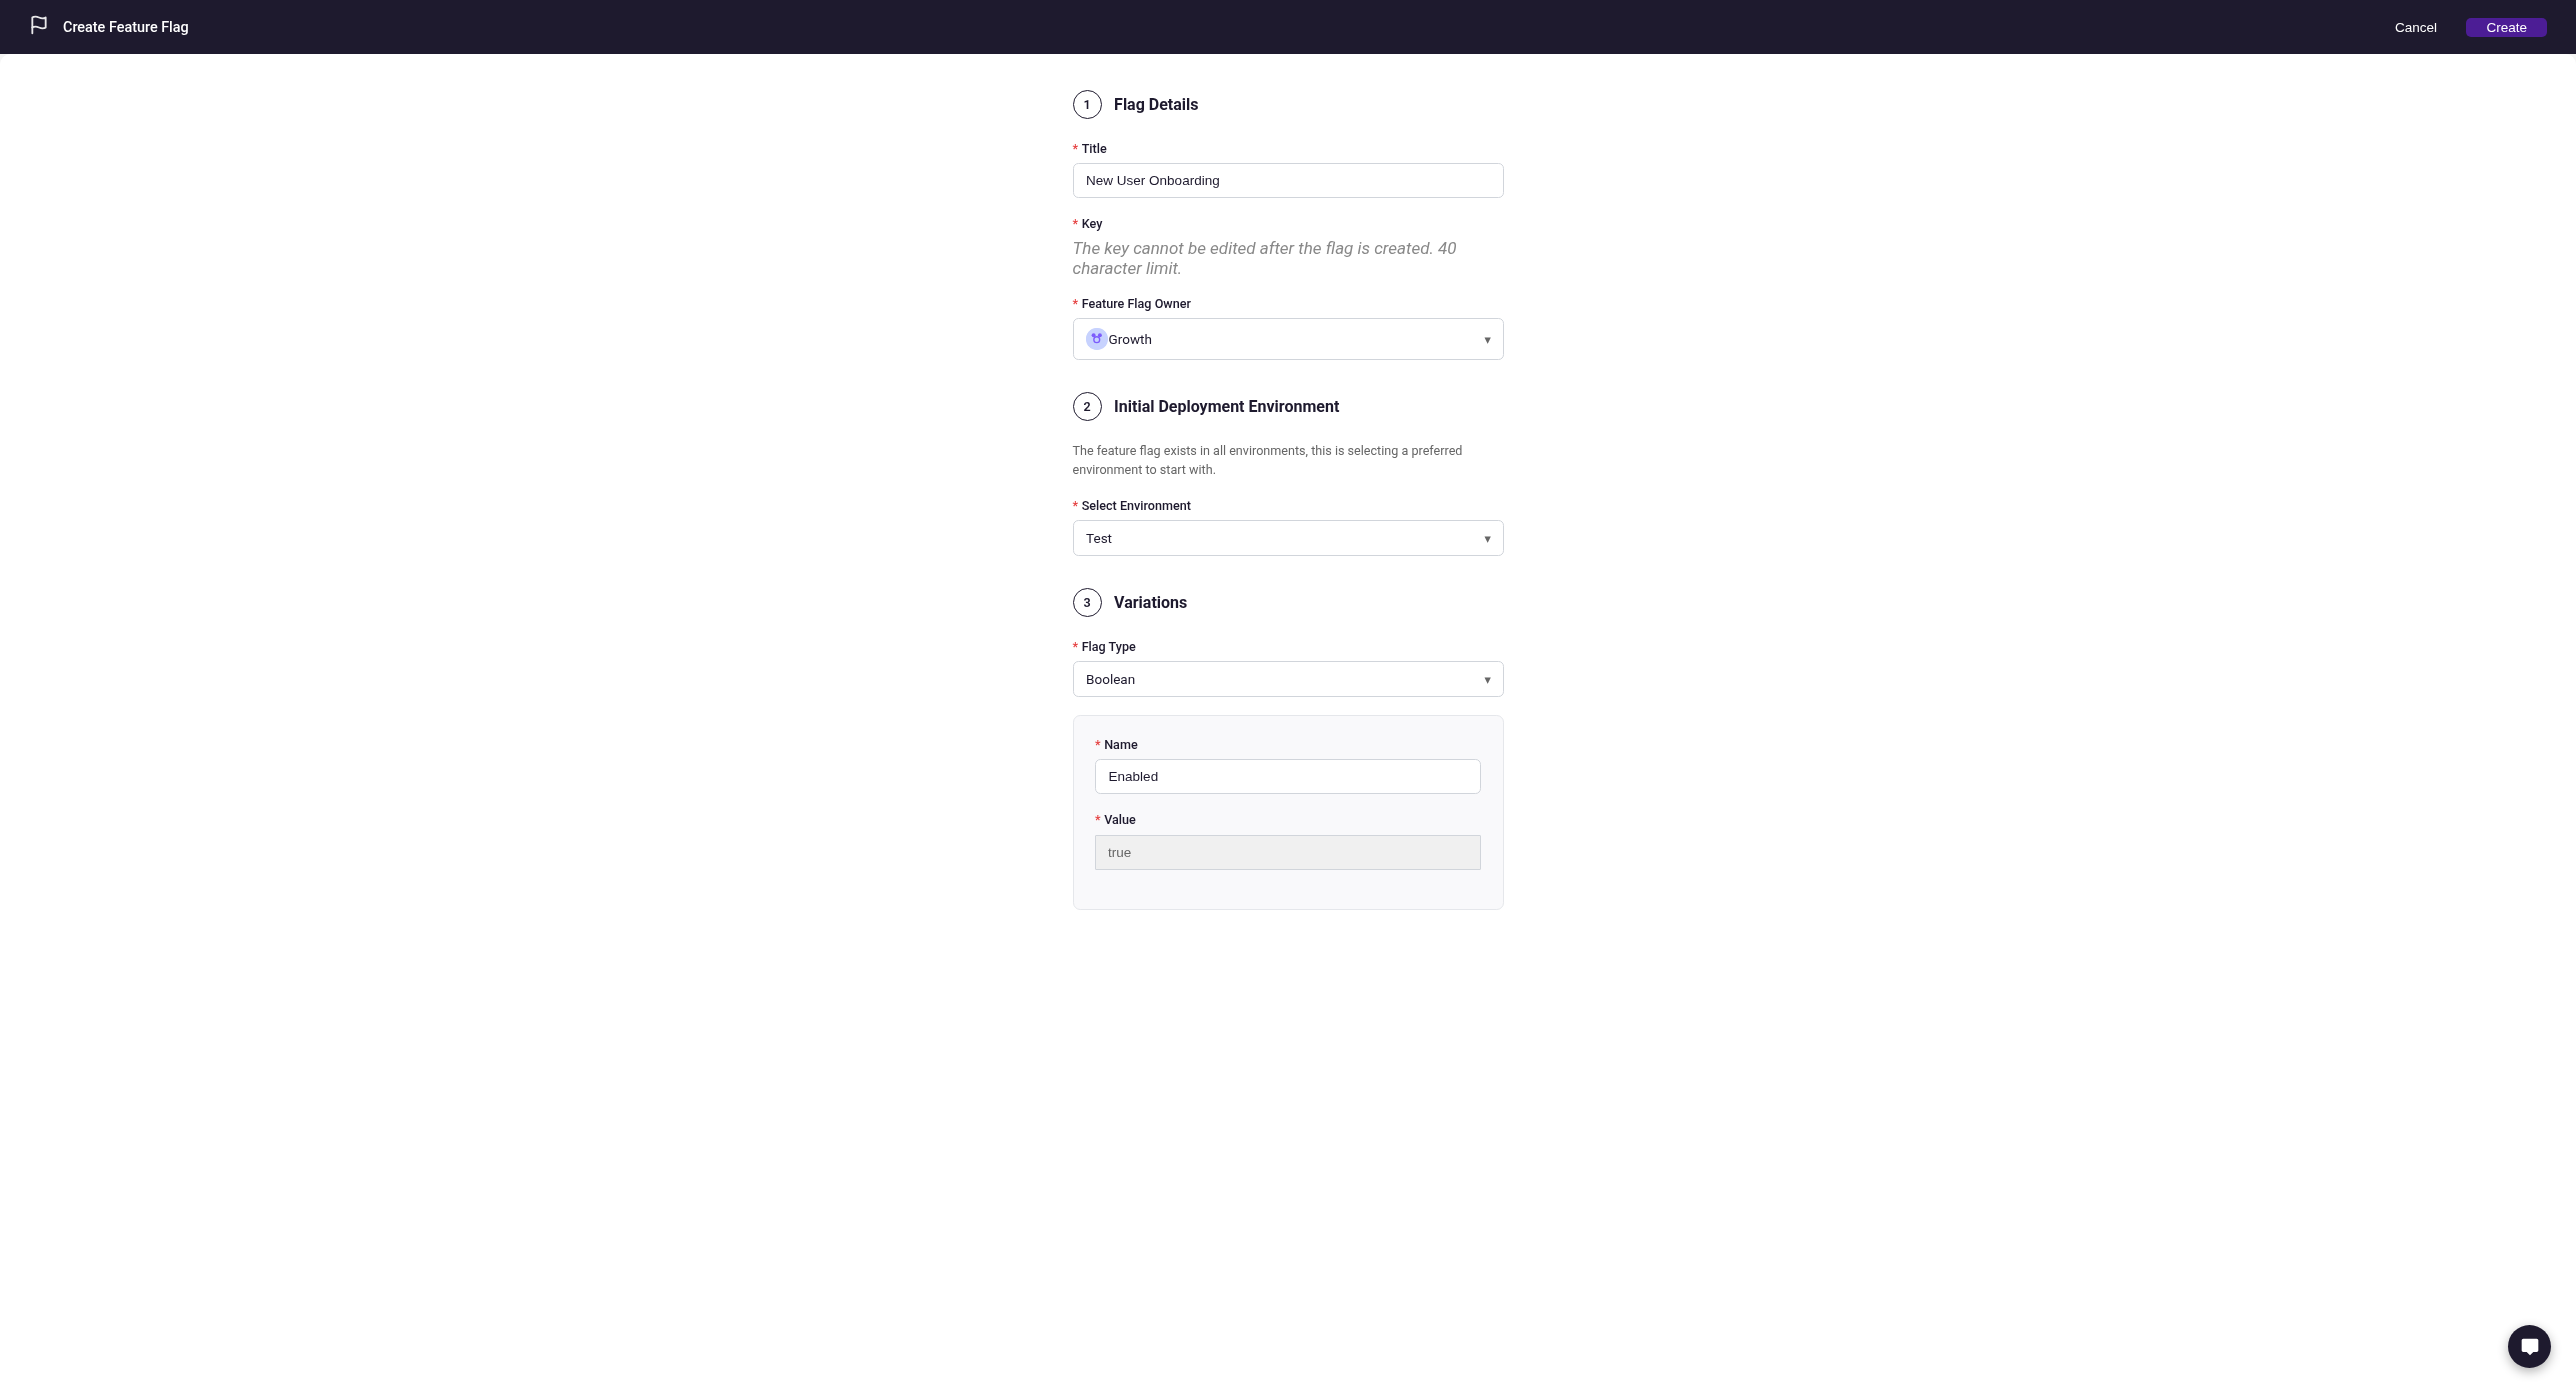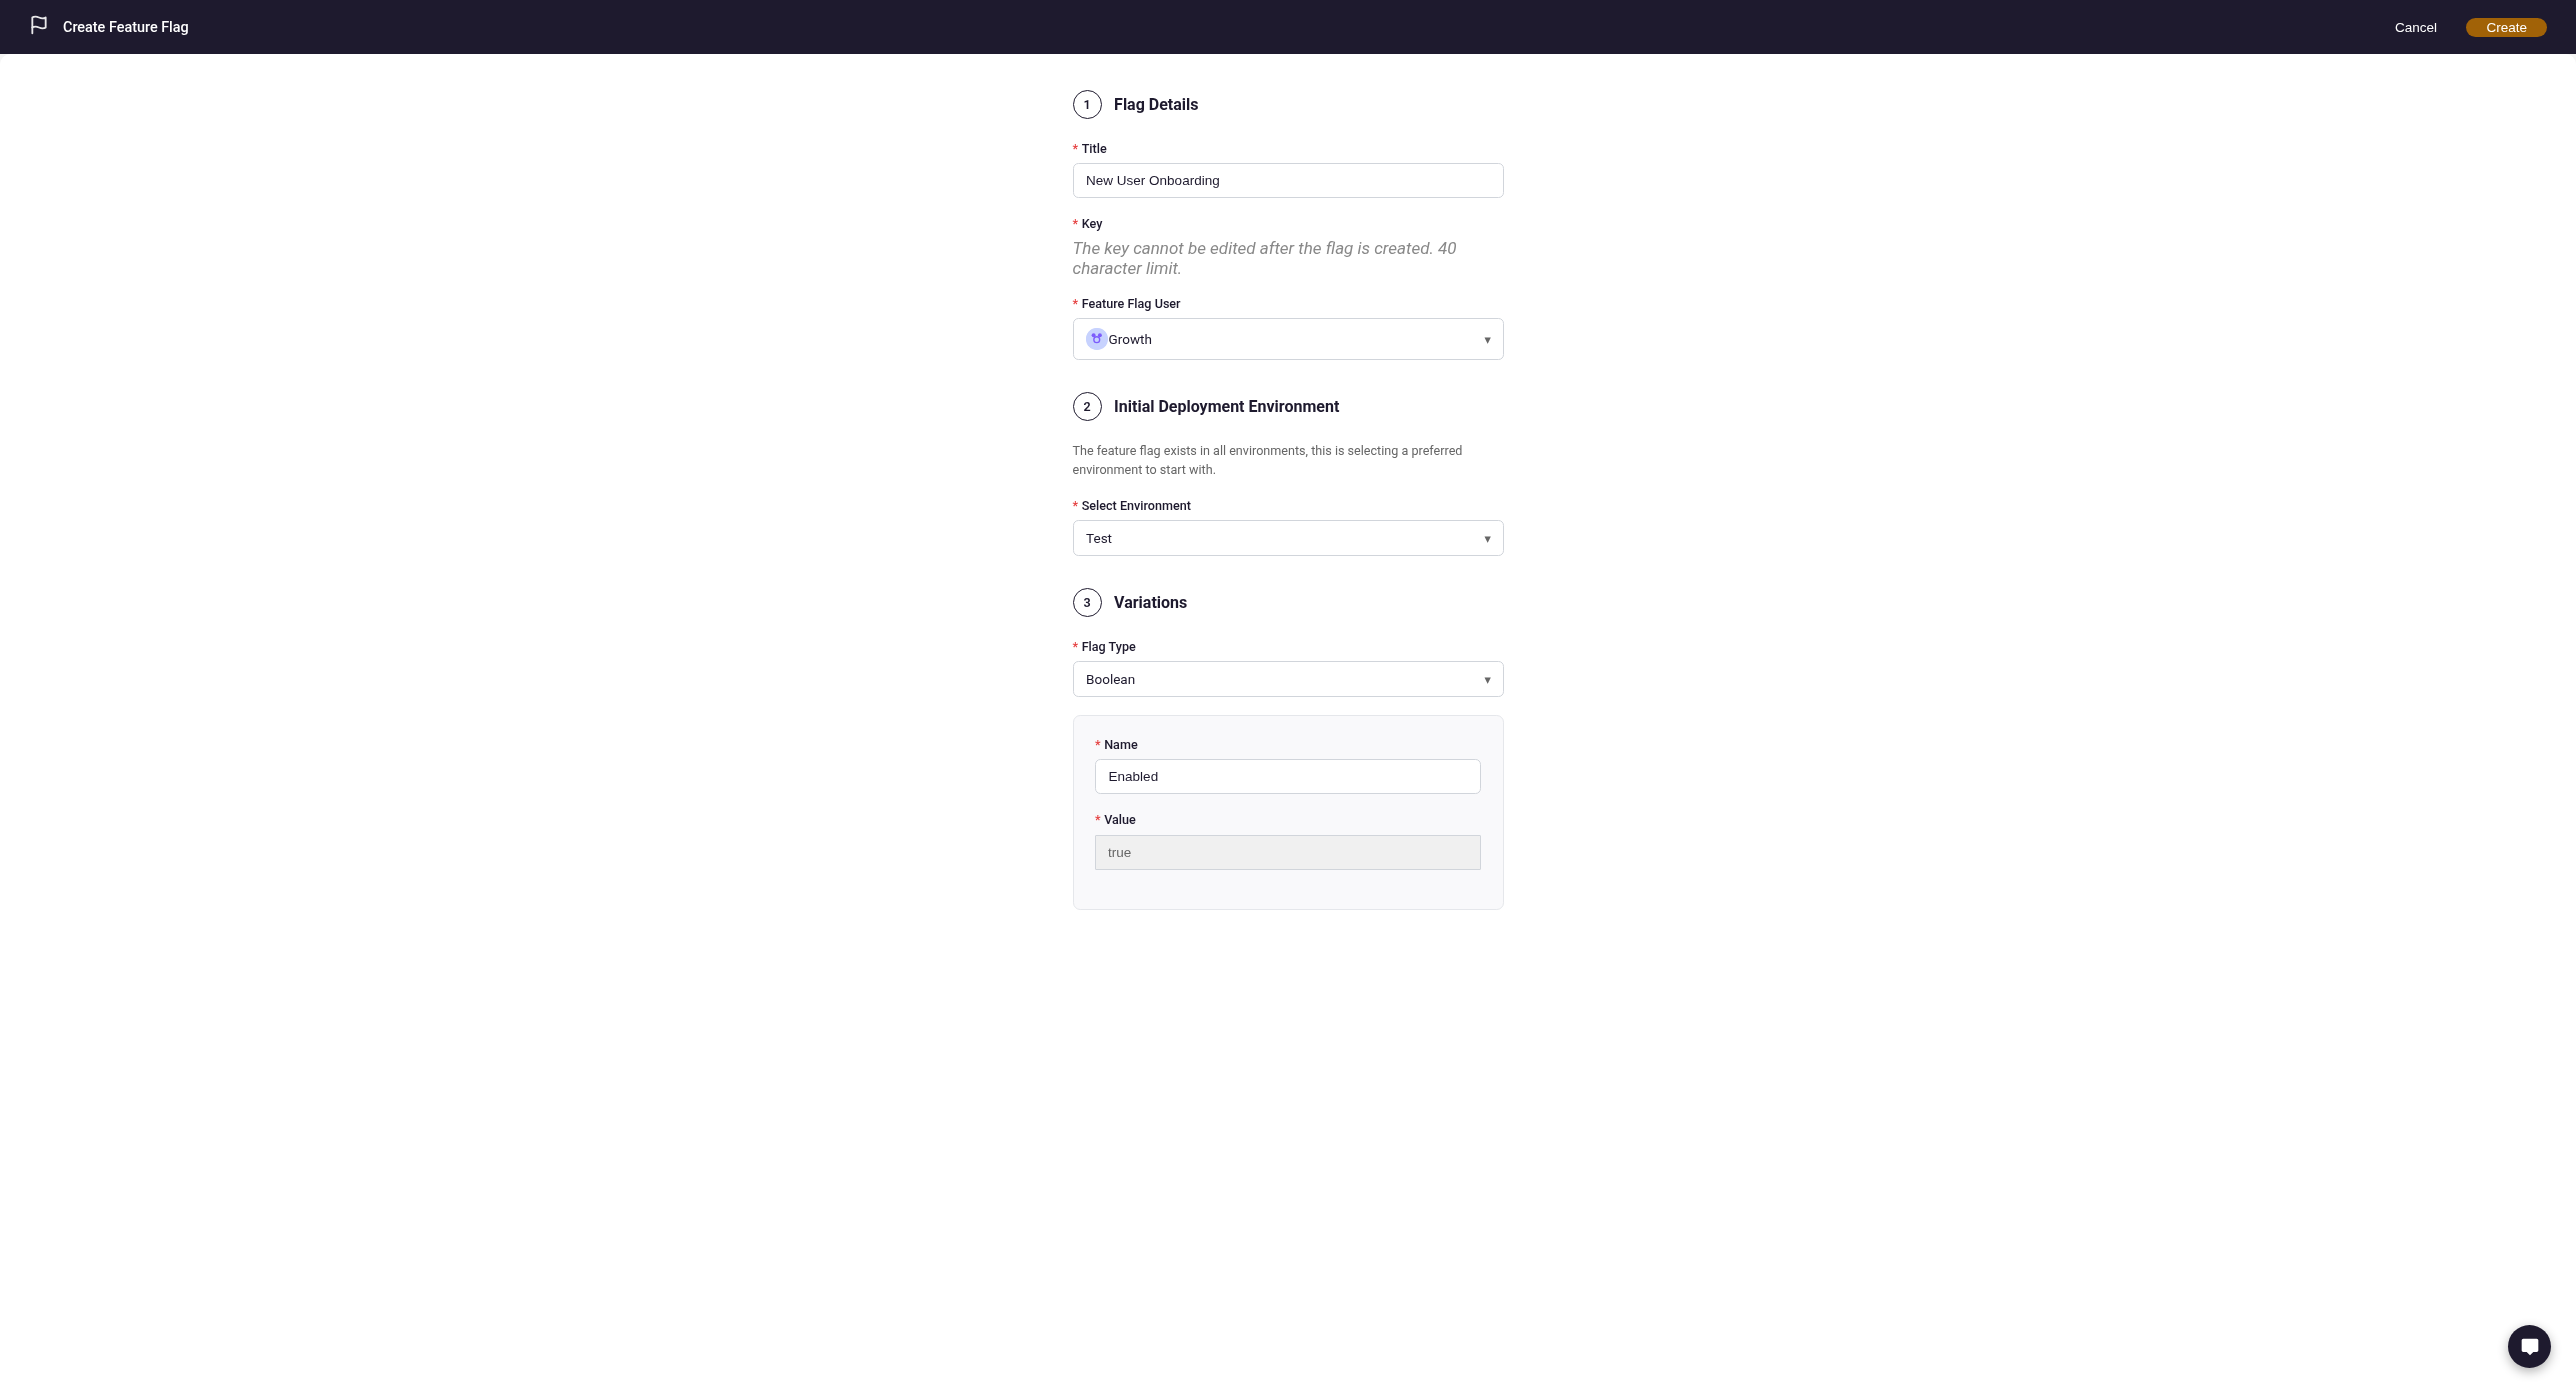--- a/index.html
+++ b/index.html
@@ -57,28 +57,28 @@
       background: transparent;
       border: none;
       color: #ffffff;
       font-size: 13.5px;
       cursor: pointer;
       padding: 7.2px 14.4px;
       border-radius: 5.4px;
     }
 
     .btn-create {
-      background: #a16207;
+      background: #4c1d95;
       border: none;
       color: #ffffff;
       font-size: 13.5px;
       font-weight: 500;
       cursor: pointer;
       padding: 2px 20px;
-      border-radius: 11px;
+      border-radius: 5px;
     }
 
     
     .main-wrapper {
       margin-top: 54px;
       background: #ffffff;
       min-height: calc(100vh - 54px);
       border-radius: 10.8px 10.8px 0 0;
       padding: 36px 0 72px 0;
       overflow-y: auto;
@@ -296,21 +296,21 @@
         <label class="field-label">
           <span class="required-star">*</span>
           <span>Key</span>
         </label>
         <p class="field-hint">The key cannot be edited after the flag is created. 40 character limit.</p>
       </div>
 
       <div class="field-group">
         <label class="field-label">
           <span class="required-star">*</span>
-          <span>Feature Flag User</span>
+          <span>Feature Flag Owner</span>
         </label>
         <div class="field-select-wrapper">
           <div class="field-select-display">
             <div class="owner-avatar">
 
               <svg width="21.5" height="21.5" viewBox="0 0 24 24" fill="none" xmlns="http://www.w3.org/2000/svg">
                 <circle cx="12" cy="12" r="12" fill="#c7d2fe"></circle>
                 <circle cx="8.5" cy="8" r="2.2" fill="#7c5cfc"></circle>
                 <circle cx="15.5" cy="8" r="2.2" fill="#7c5cfc"></circle>
                 <circle cx="12" cy="13" r="4" fill="#7c5cfc"></circle>

